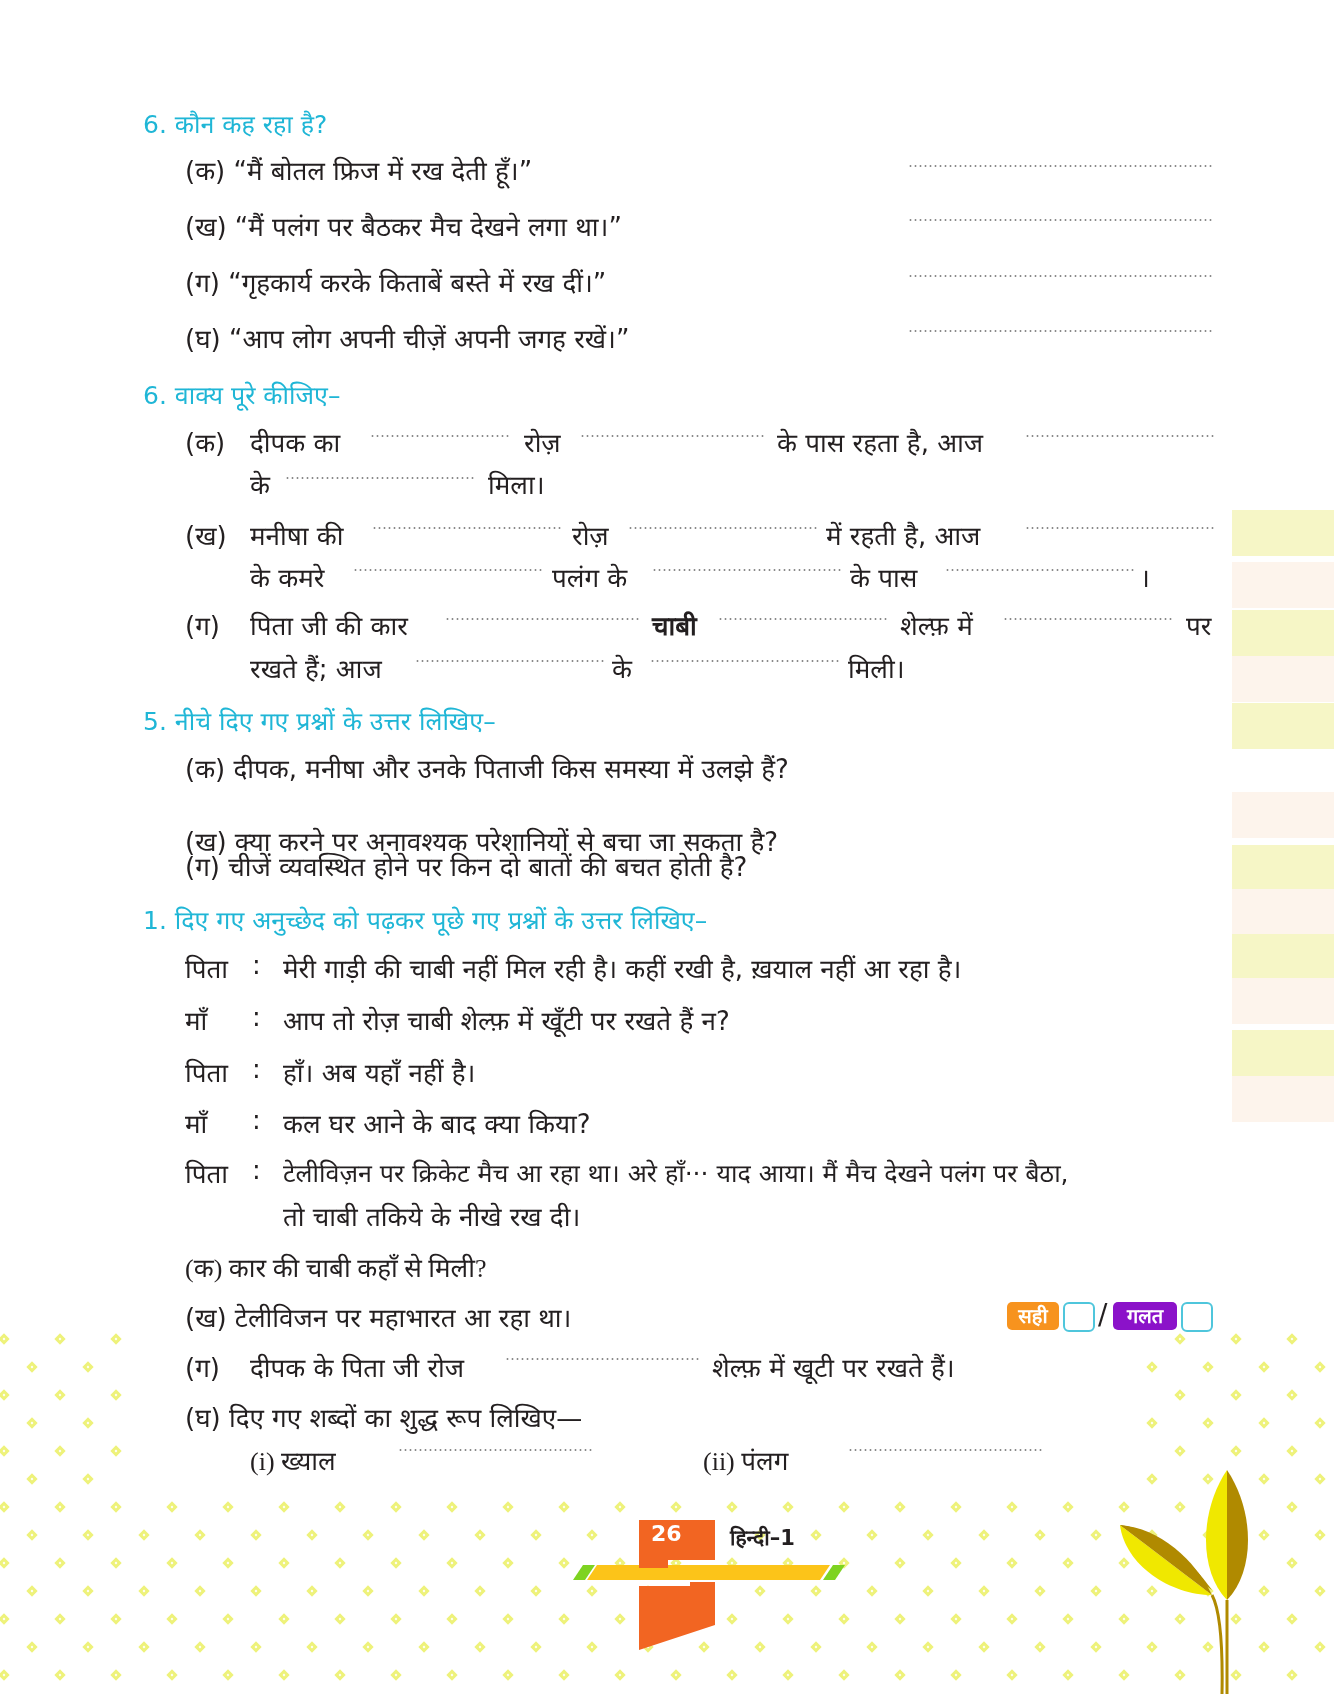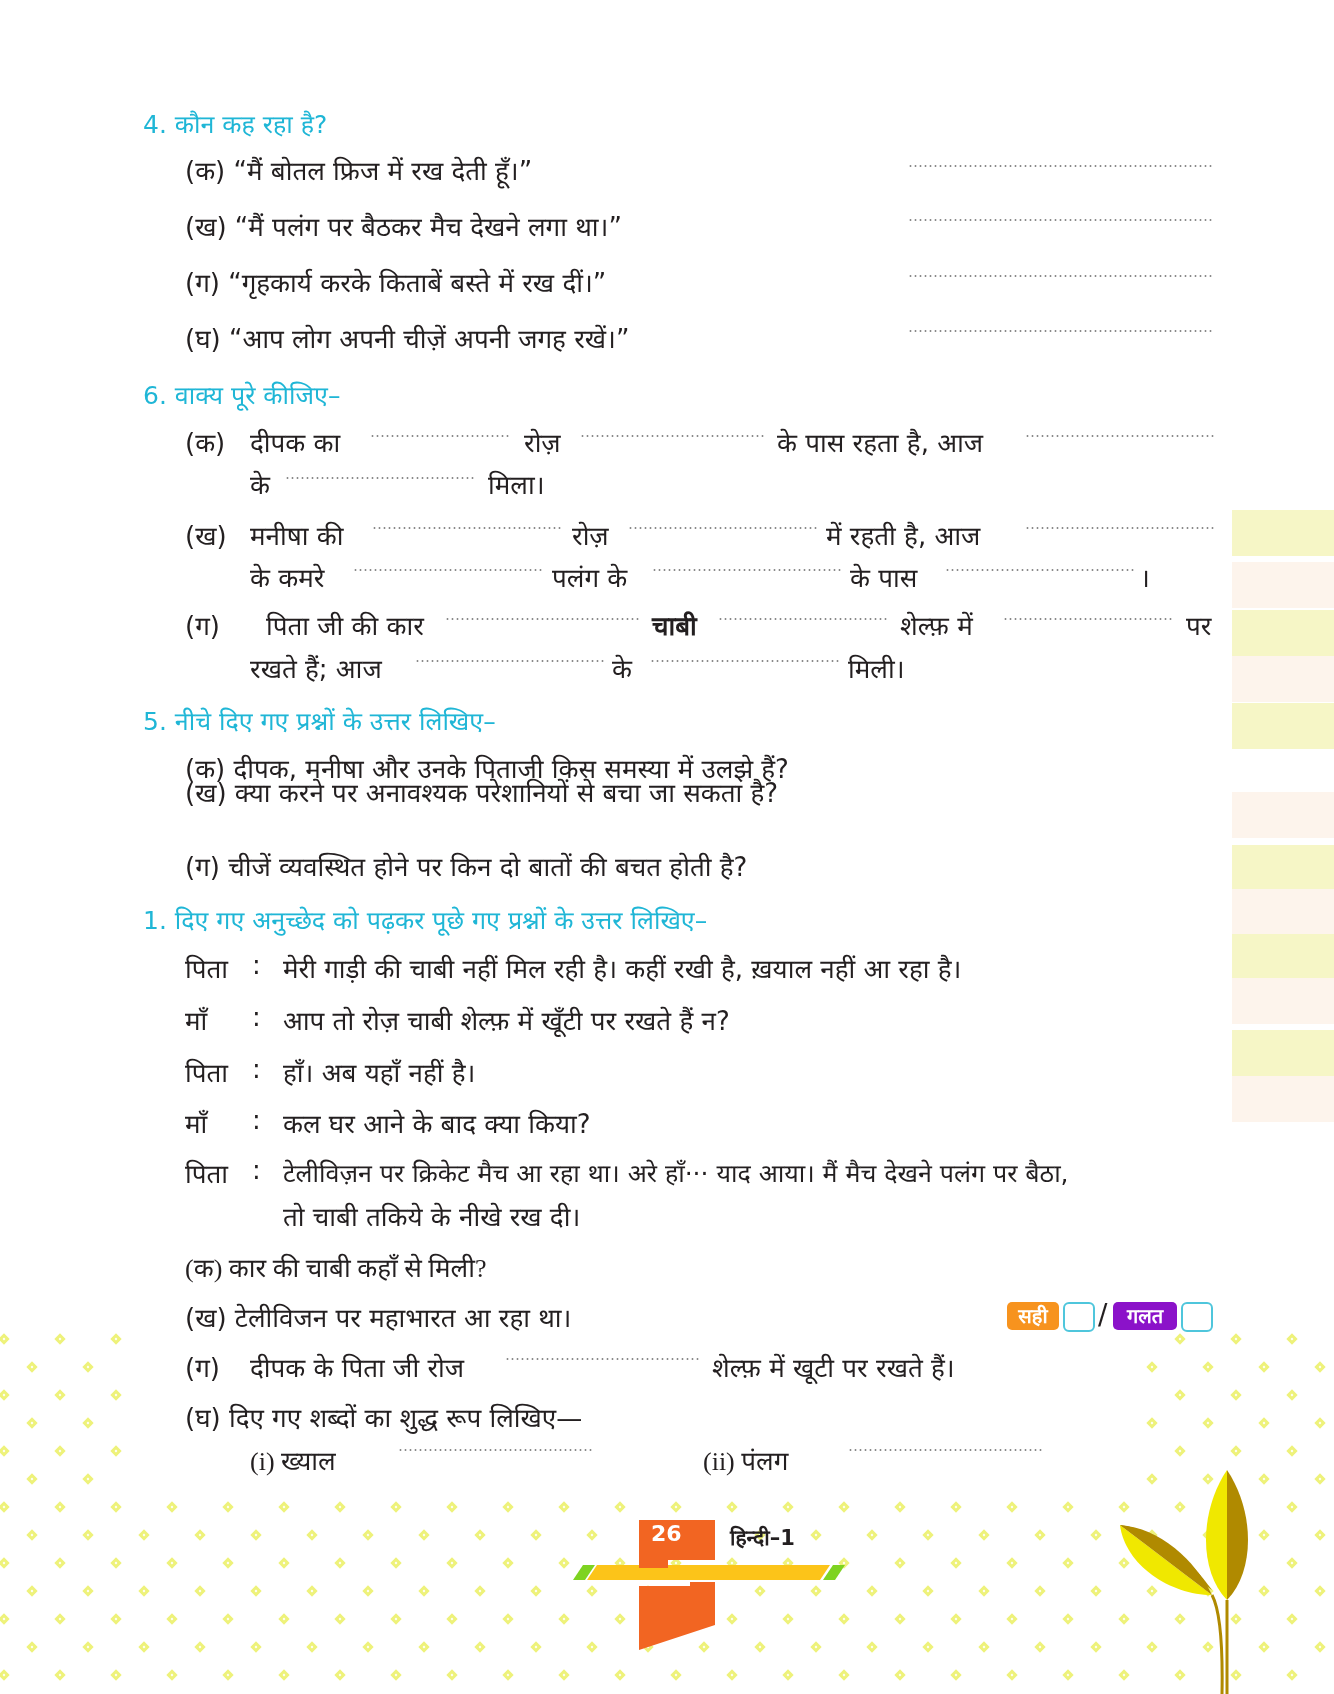--- a/index.html
+++ b/index.html
@@ -246,21 +246,21 @@
     <div class="dia" style="left: 896px; top: 1671px;"></div>
     <div class="dia" style="left: 952px; top: 1671px;"></div>
     <div class="dia" style="left: 1008px; top: 1671px;"></div>
     <div class="dia" style="left: 1064px; top: 1671px;"></div>
     <div class="dia" style="left: 1120px; top: 1671px;"></div>
     <div class="dia" style="left: 1176px; top: 1671px;"></div>
     <div class="dia" style="left: 1232px; top: 1671px;"></div>
     <div class="dia" style="left: 1288px; top: 1671px;"></div>
   </div>
 
-<div class="abs qhead" style="left:143px;top:106px;">4.  कौन कह रहा है?</div>
+<div class="abs qhead" style="left:143px;top:106px;">6.  कौन कह रहा है?</div>
 <div class="abs line" style="left:185px;top:152px;"><span>(क)</span> <span>“मैं बोतल फ्रिज में रख देती हूँ।”</span></div>
 <span class="dots" style="left:908px;top:165px;width:305px;"></span>
 <div class="abs line" style="left:185px;top:208px;"><span>(ख)</span> <span>“मैं पलंग पर बैठकर मैच देखने लगा था।”</span></div>
 <span class="dots" style="left:908px;top:219px;width:305px;"></span>
 <div class="abs line" style="left:185px;top:264px;"><span>(ग)</span> <span>“गृहकार्य करके किताबें बस्ते में रख दीं।”</span></div>
 <span class="dots" style="left:908px;top:275px;width:305px;"></span>
 <div class="abs line" style="left:185px;top:320px;"><span>(घ)</span> <span>“आप लोग अपनी चीज़ें अपनी जगह रखें।”</span></div>
 <span class="dots" style="left:908px;top:330px;width:305px;"></span>
 
 <div class="abs qhead" style="left:143px;top:377px;">6.  वाक्य पूरे कीजिए–</div>
@@ -284,36 +284,36 @@
 <span class="dots" style="left:1025px;top:527px;width:190px;"></span>
 <div class="abs line" style="left:250px;top:559px;">के कमरे</div>
 <span class="dots" style="left:353px;top:569px;width:190px;"></span>
 <div class="abs line" style="left:552px;top:559px;">पलंग के</div>
 <span class="dots" style="left:652px;top:569px;width:190px;"></span>
 <div class="abs line" style="left:850px;top:559px;">के पास</div>
 <span class="dots" style="left:945px;top:569px;width:190px;"></span>
 <div class="abs line" style="left:1140px;top:559px;">।</div>
 
 <div class="abs line" style="left:185px;top:607px;">(ग)</div>
-<div class="abs line" style="left:250px;top:607px;margin-left:16px;">पिता जी की कार</div>
+<div class="abs line" style="left:250px;top:607px;">पिता जी की कार</div>
 <span class="dots" style="left:445px;top:618px;width:195px;"></span>
 <div class="abs line" style="left:652px;top:607px;font-weight:bold;">चाबी</div>
 <span class="dots" style="left:718px;top:618px;width:170px;"></span>
 <div class="abs line" style="left:900px;top:607px;">शेल्फ़ में</div>
 <span class="dots" style="left:1003px;top:618px;width:170px;"></span>
 <div class="abs line" style="left:1186px;top:607px;">पर</div>
 <div class="abs line" style="left:250px;top:650px;">रखते हैं; आज</div>
 <span class="dots" style="left:415px;top:660px;width:190px;"></span>
 <div class="abs line" style="left:612px;top:650px;">के</div>
 <span class="dots" style="left:650px;top:660px;width:190px;"></span>
 <div class="abs line" style="left:848px;top:650px;">मिली।</div>
 
 <div class="abs qhead" style="left:143px;top:703px;">5.  नीचे दिए गए प्रश्नों के उत्तर लिखिए–</div>
 <div class="abs line" style="left:185px;top:750px;"><span>(क)</span> <span>दीपक, मनीषा और उनके पिताजी किस समस्या में उलझे हैं?</span></div>
-<div class="abs line" style="left:185px;top:774px;"><span>(ख)</span> <span>क्या करने पर अनावश्यक परेशानियों से बचा जा सकता है?</span></div>
+<div class="abs line" style="left:185px;top:823px;"><span>(ख)</span> <span>क्या करने पर अनावश्यक परेशानियों से बचा जा सकता है?</span></div>
 <div class="abs line" style="left:185px;top:848px;"><span>(ग)</span> <span>चीजें व्यवस्थित होने पर किन दो बातों की बचत होती है?</span></div>
 
 <div class="abs qhead" style="left:143px;top:902px;">1.  दिए गए अनुच्छेद को पढ़कर पूछे गए प्रश्नों के उत्तर लिखिए–</div>
 
 <div class="abs line" style="left:185px;top:950px;">पिता</div>
 <div class="abs line" style="left:252px;top:950px;">:</div>
 <div class="abs line" style="left:283px;top:950px;">मेरी गाड़ी की चाबी नहीं मिल रही है। कहीं रखी है, ख़याल नहीं आ रहा है।</div>
 
 <div class="abs line" style="left:185px;top:1002px;">माँ</div>
 <div class="abs line" style="left:252px;top:1002px;">:</div>

